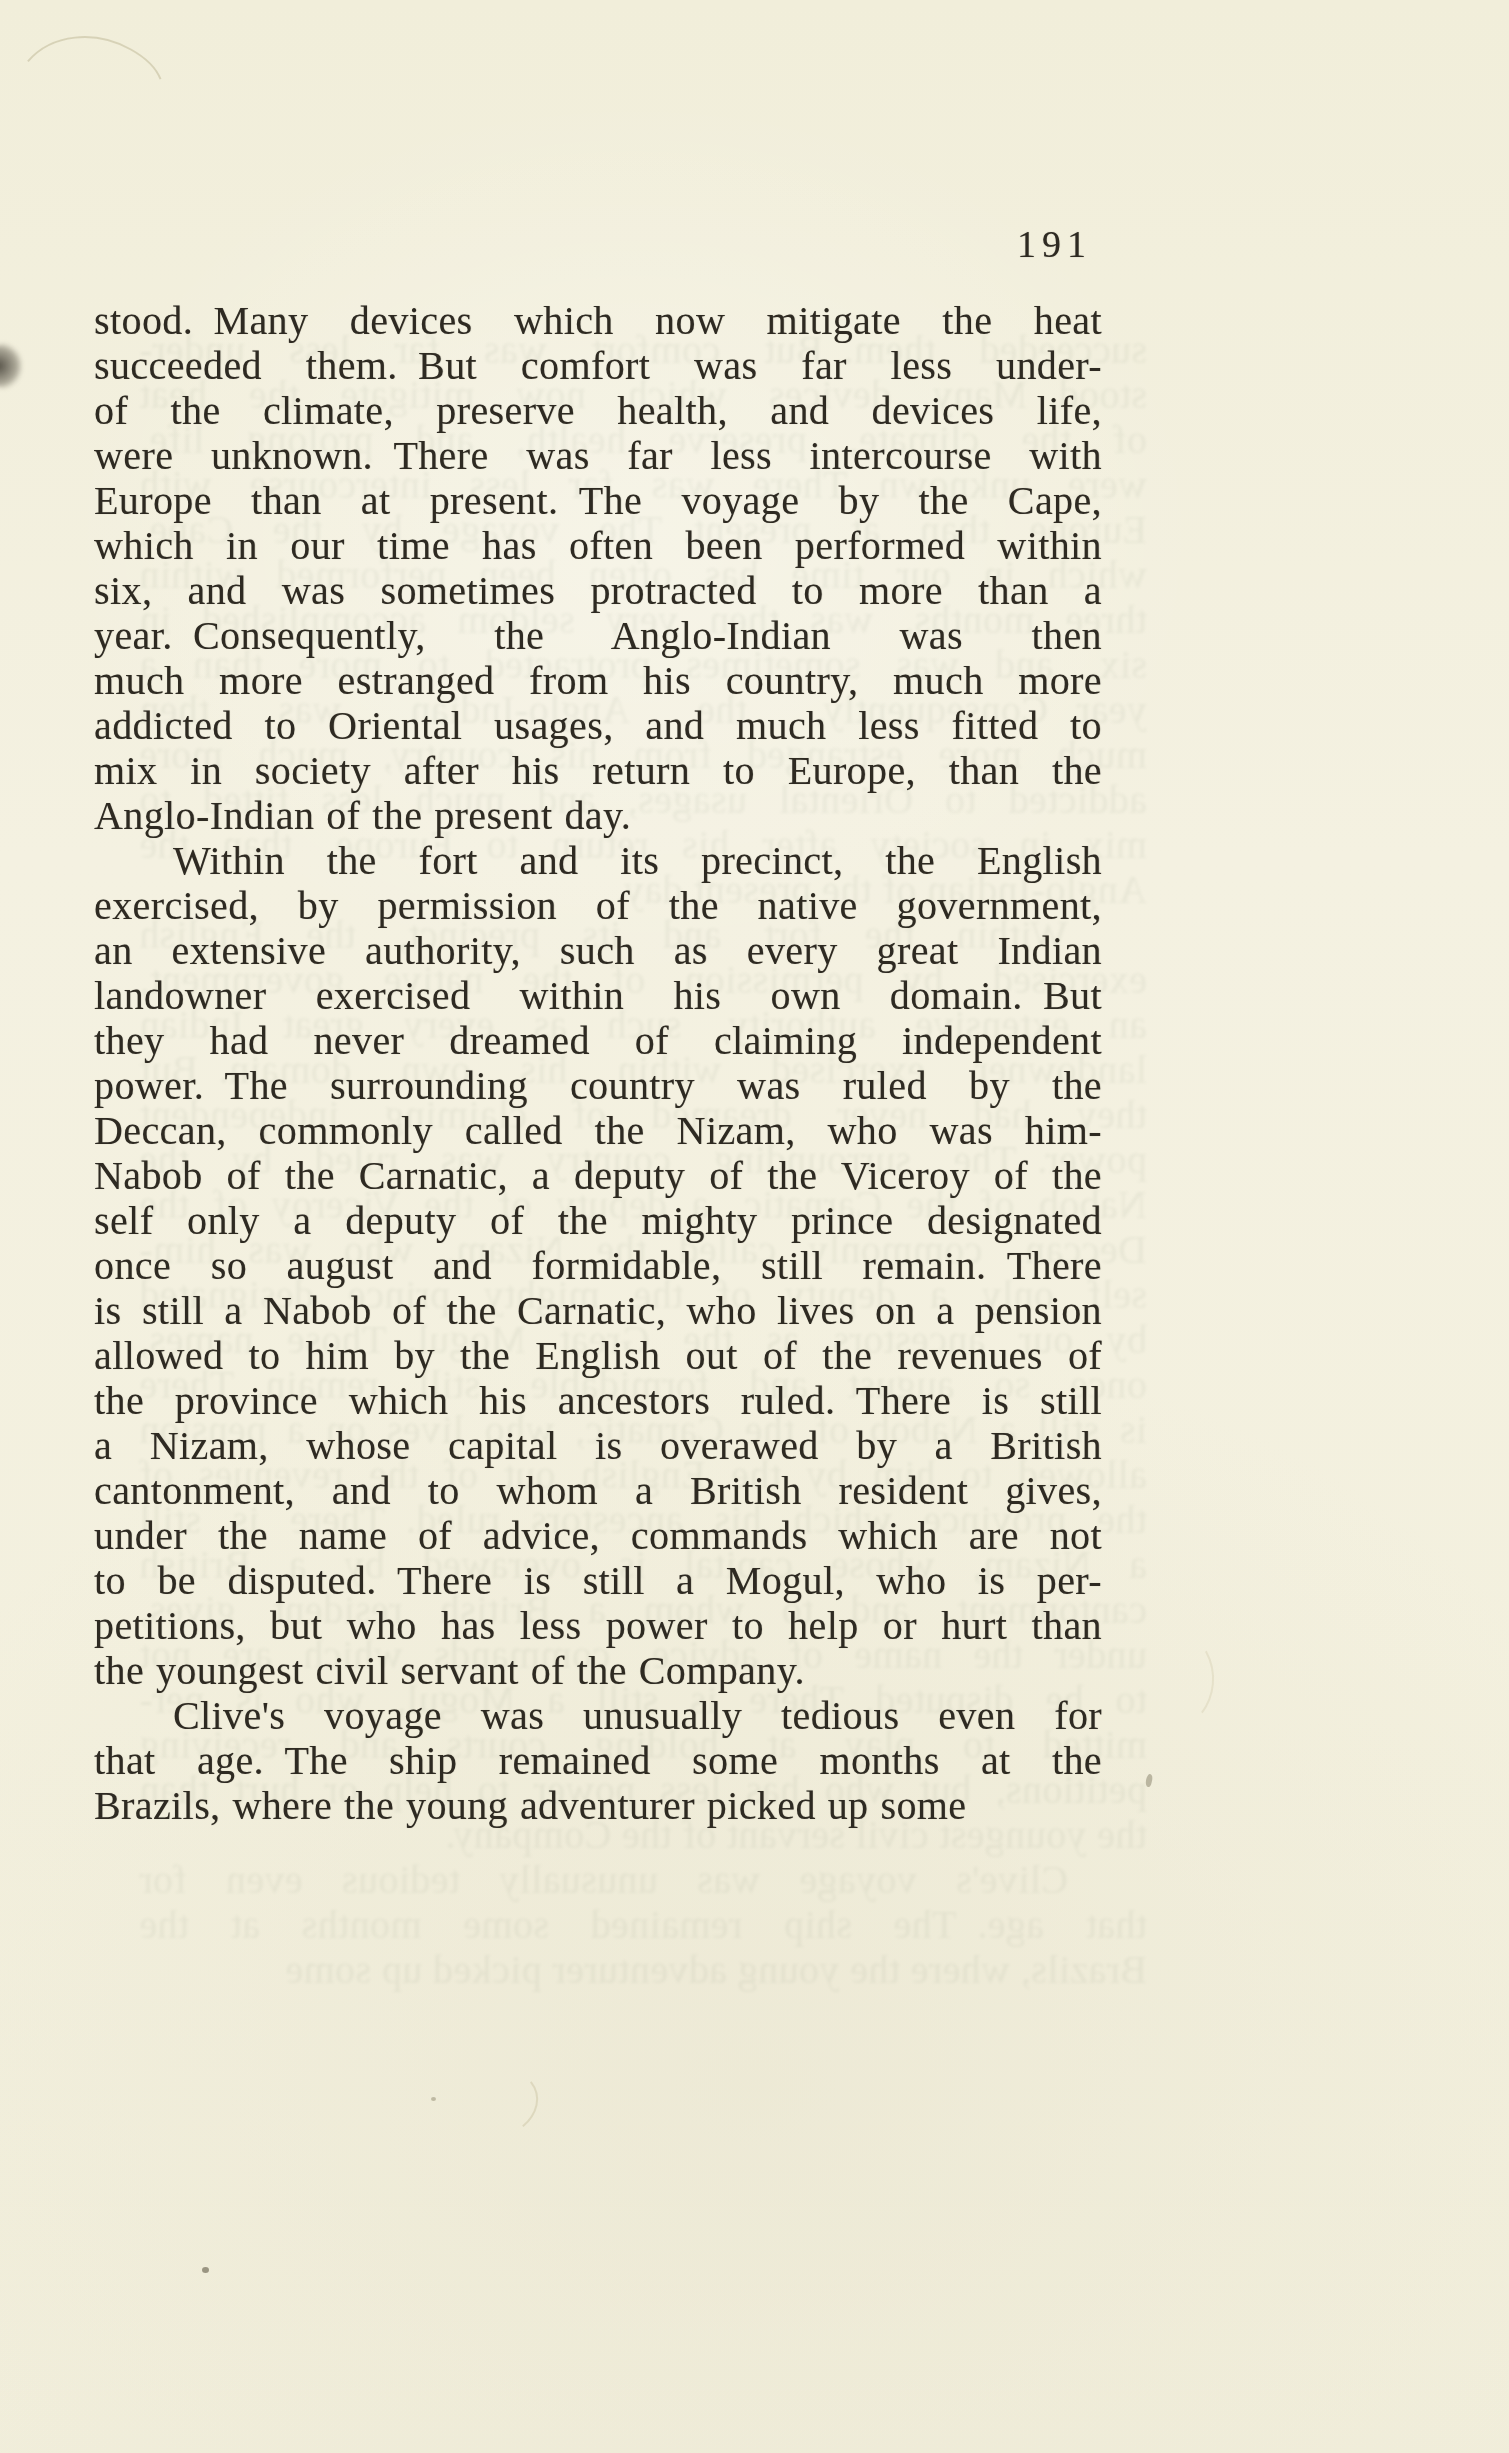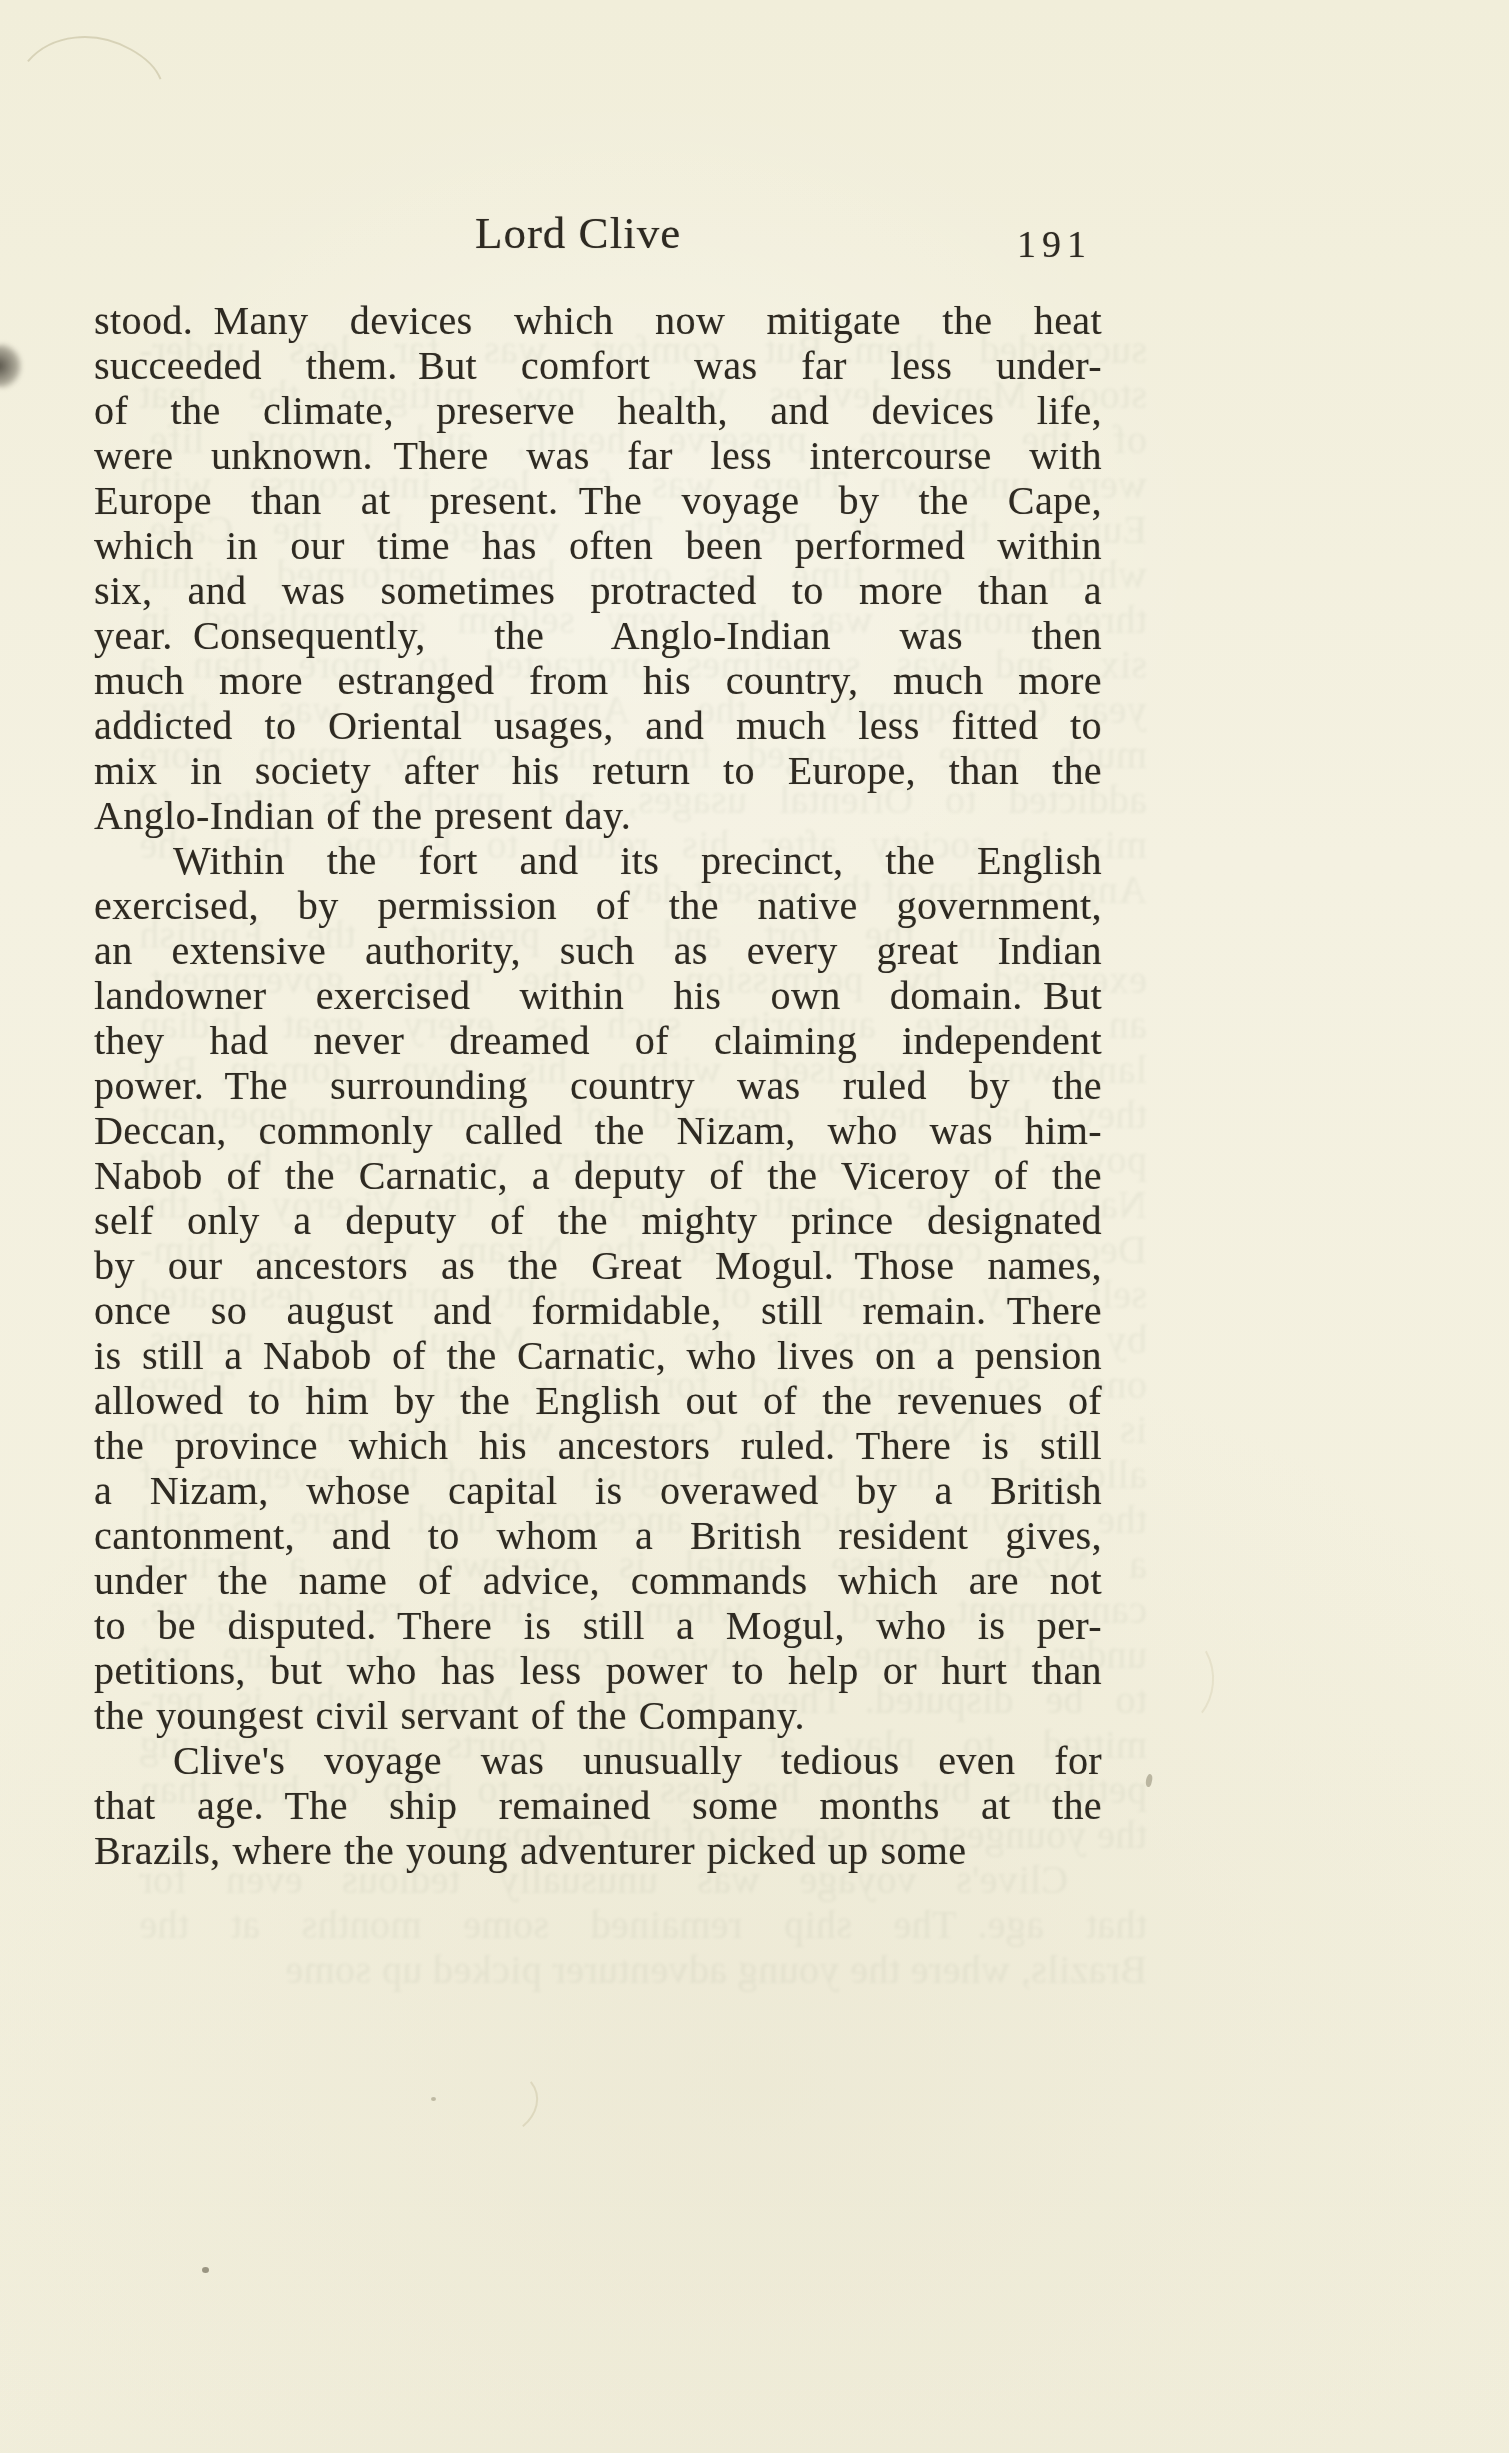--- a/index.html
+++ b/index.html
@@ -187,21 +187,20 @@
       <div class="line">to be disputed. There is still a Mogul, who is per-</div>
       <div class="line">mitted to play at holding courts and receiving</div>
       <div class="line">petitions, but who has less power to help or hurt than</div>
       <div class="line para-end">the youngest civil servant of the Company.</div>
       <div class="line indented">Clive's voyage was unusually tedious even for</div>
       <div class="line">that age. The ship remained some months at the</div>
       <div class="line para-end">Brazils, where the young adventurer picked up some</div>
     </div>
 
   <div class="running-header">
-    <div class="header-title">Lord Clive</div>
     <div class="page-number">191</div>
   </div>
 
   <div class="page-body">
       <div class="line">stood. Many devices which now mitigate the heat</div>
       <div class="line">succeeded them. But comfort was far less under-</div>
       <div class="line">of the climate, preserve health, and devices life,</div>
       <div class="line">were unknown. There was far less intercourse with</div>
       <div class="line">Europe than at present. The voyage by the Cape,</div>
       <div class="line">which in our time has often been performed within</div>
@@ -213,21 +212,20 @@
       <div class="line para-end">Anglo-Indian of the present day.</div>
       <div class="line indented">Within the fort and its precinct, the English</div>
       <div class="line">exercised, by permission of the native government,</div>
       <div class="line">an extensive authority, such as every great Indian</div>
       <div class="line">landowner exercised within his own domain. But</div>
       <div class="line">they had never dreamed of claiming independent</div>
       <div class="line">power. The surrounding country was ruled by the</div>
       <div class="line">Deccan, commonly called the Nizam, who was him-</div>
       <div class="line">Nabob of the Carnatic, a deputy of the Viceroy of the</div>
       <div class="line">self only a deputy of the mighty prince designated</div>
-      <div class="line">by our ancestors as the Great Mogul. Those names,</div>
       <div class="line">once so august and formidable, still remain. There</div>
       <div class="line">is still a Nabob of the Carnatic, who lives on a pension</div>
       <div class="line">allowed to him by the English out of the revenues of</div>
       <div class="line">the province which his ancestors ruled. There is still</div>
       <div class="line">a Nizam, whose capital is overawed by a British</div>
       <div class="line">cantonment, and to whom a British resident gives,</div>
       <div class="line">under the name of advice, commands which are not</div>
       <div class="line">to be disputed. There is still a Mogul, who is per-</div>
       <div class="line">petitions, but who has less power to help or hurt than</div>
       <div class="line para-end">the youngest civil servant of the Company.</div>

